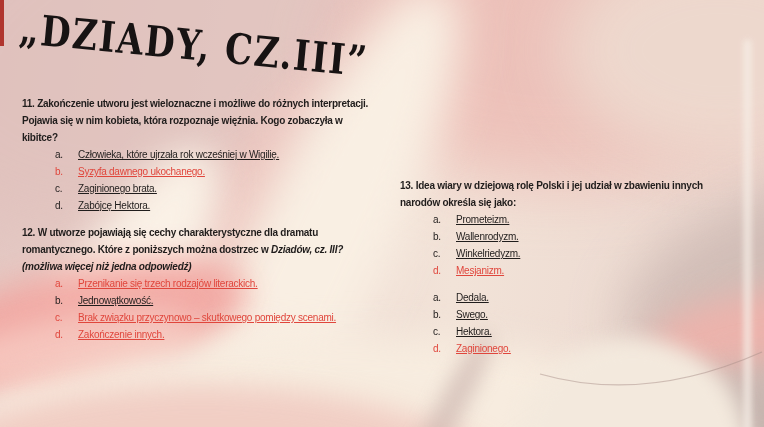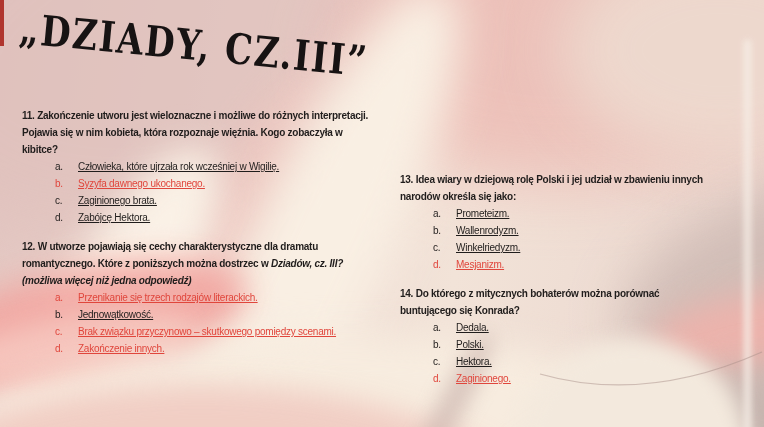--- a/index.html
+++ b/index.html
@@ -32,22 +32,22 @@
   
   .content{position:absolute;inset:0;z-index:2;color:#201d1c;}
   .title{
     position:absolute;left:22px;top:4px;margin:0;
     font-family:"DejaVu Serif",serif;font-weight:700;font-size:42px;
     letter-spacing:2px;color:#171313;white-space:nowrap;
     transform:rotate(5.5deg) scaleX(.82);transform-origin:0 0;
   }
   .col{position:absolute;font-size:10px;letter-spacing:-0.25px;}
   .col-left{left:22px;top:95px;width:452px;}
-  .col-right{left:400px;top:159px;width:362px;}
-  .question{margin:12px 0 10px 0;}
+  .col-right{left:400px;top:177px;width:362px;}
+  .question{margin:0 0 10px 0;}
   .q-head{margin:0;font-weight:700;line-height:17px;white-space:pre-line;}
   .q-head em{font-style:italic;}
   .note{font-style:italic;}
   .opts{padding-left:33px;}
   .opt{display:flex;line-height:17px;}
   .opt-letter{width:23px;flex:none;}
   .opt-text{flex:1;text-decoration:underline;}
   .red{color:#e0463c;}
 </style>
 </head>
@@ -152,30 +152,28 @@
             <span class="opt-text">Winkelriedyzm.</span>
           </div>
           <div class="opt red">
             <span class="opt-letter">d.</span>
             <span class="opt-text">Mesjanizm.</span>
           </div>
         </div>
       </div>
 
       <div class="question">
-        <p class="q-head"><span>14. Do którego z mitycznych bohaterów można porównać
-buntującego się Konrada?</span></p>
         <div class="opts">
           <div class="opt">
             <span class="opt-letter">a.</span>
             <span class="opt-text">Dedala.</span>
           </div>
           <div class="opt">
             <span class="opt-letter">b.</span>
-            <span class="opt-text">Polski.</span>
+            <span class="opt-text">Swego.</span>
           </div>
           <div class="opt">
             <span class="opt-letter">c.</span>
             <span class="opt-text">Hektora.</span>
           </div>
           <div class="opt red">
             <span class="opt-letter">d.</span>
             <span class="opt-text">Zaginionego.</span>
           </div>
         </div>

